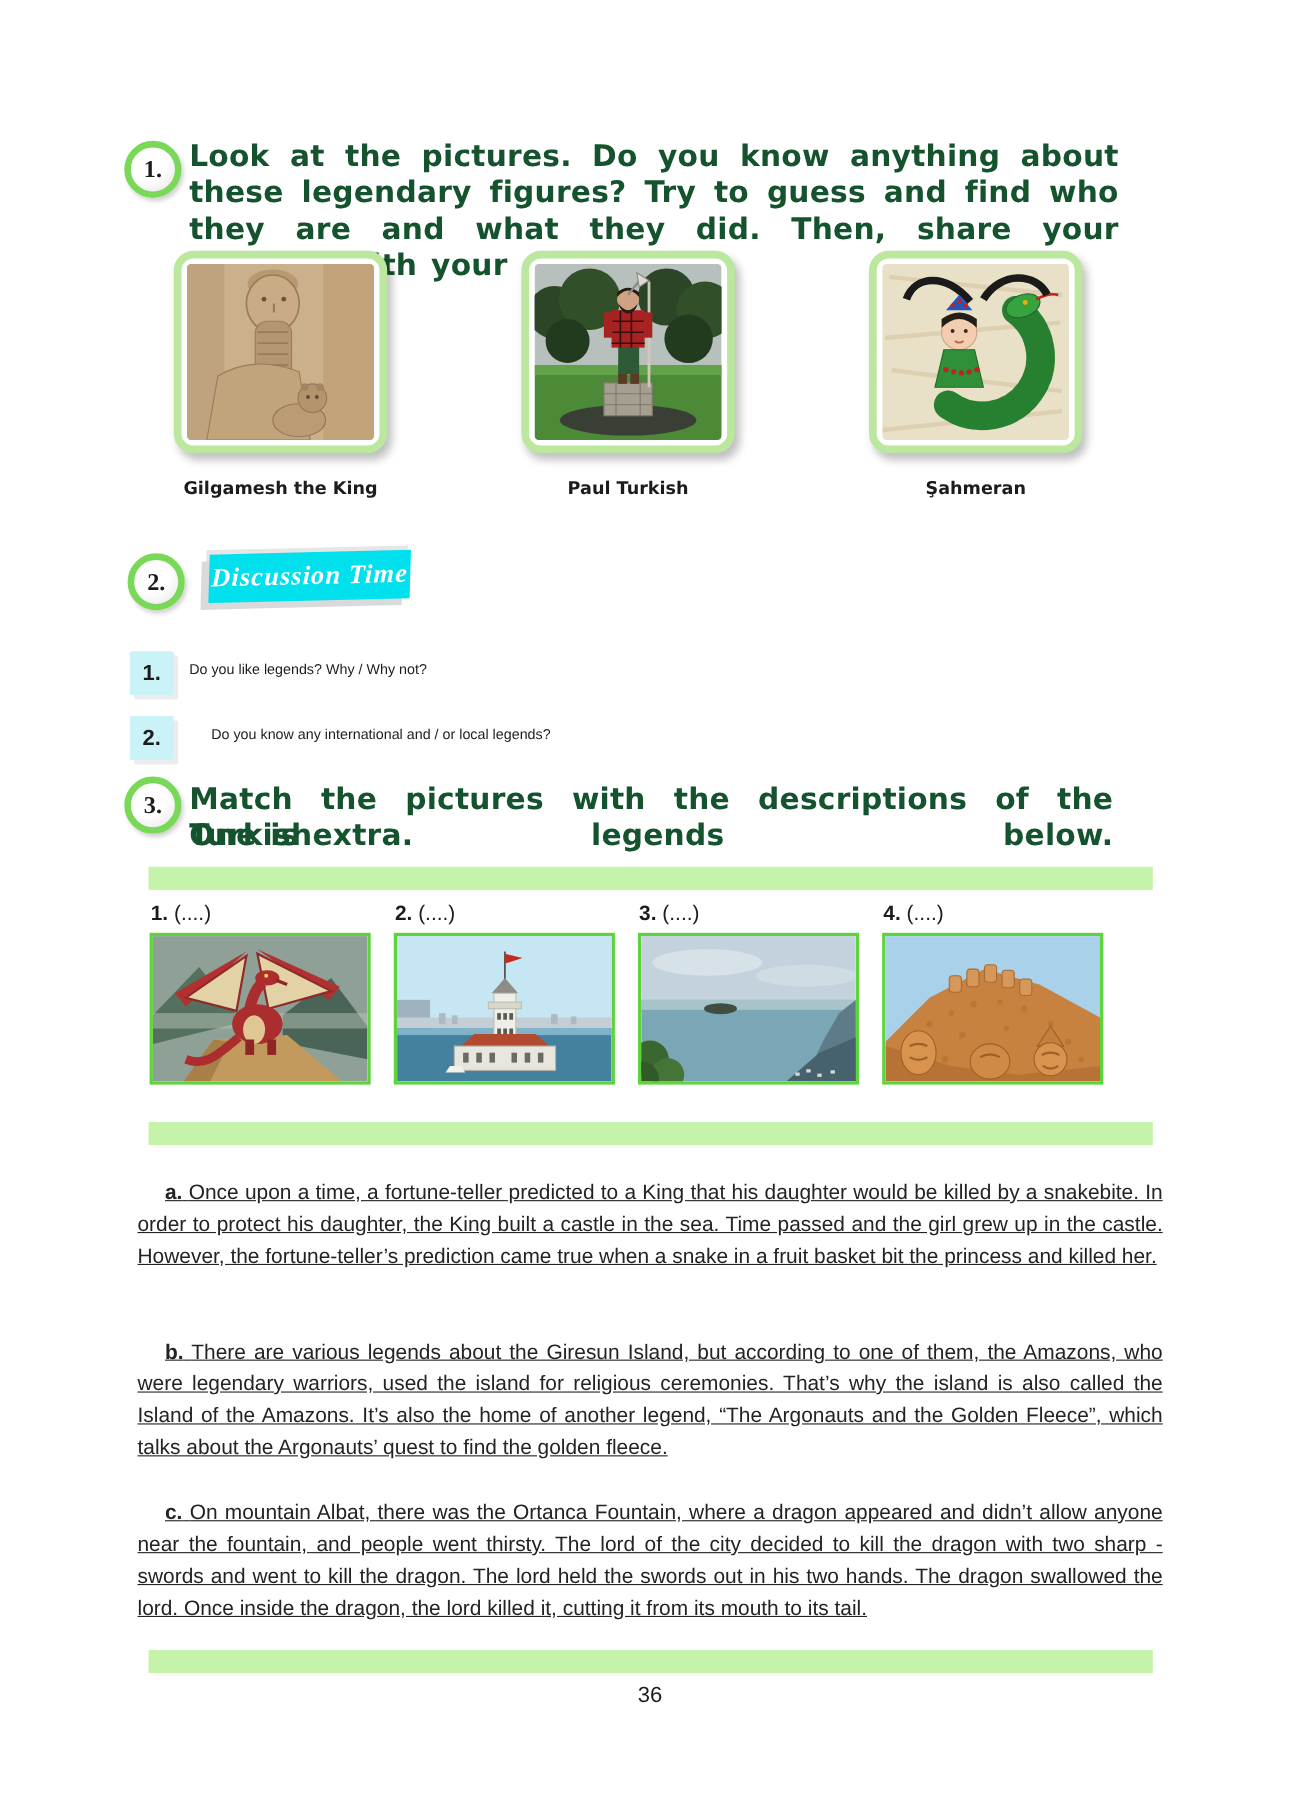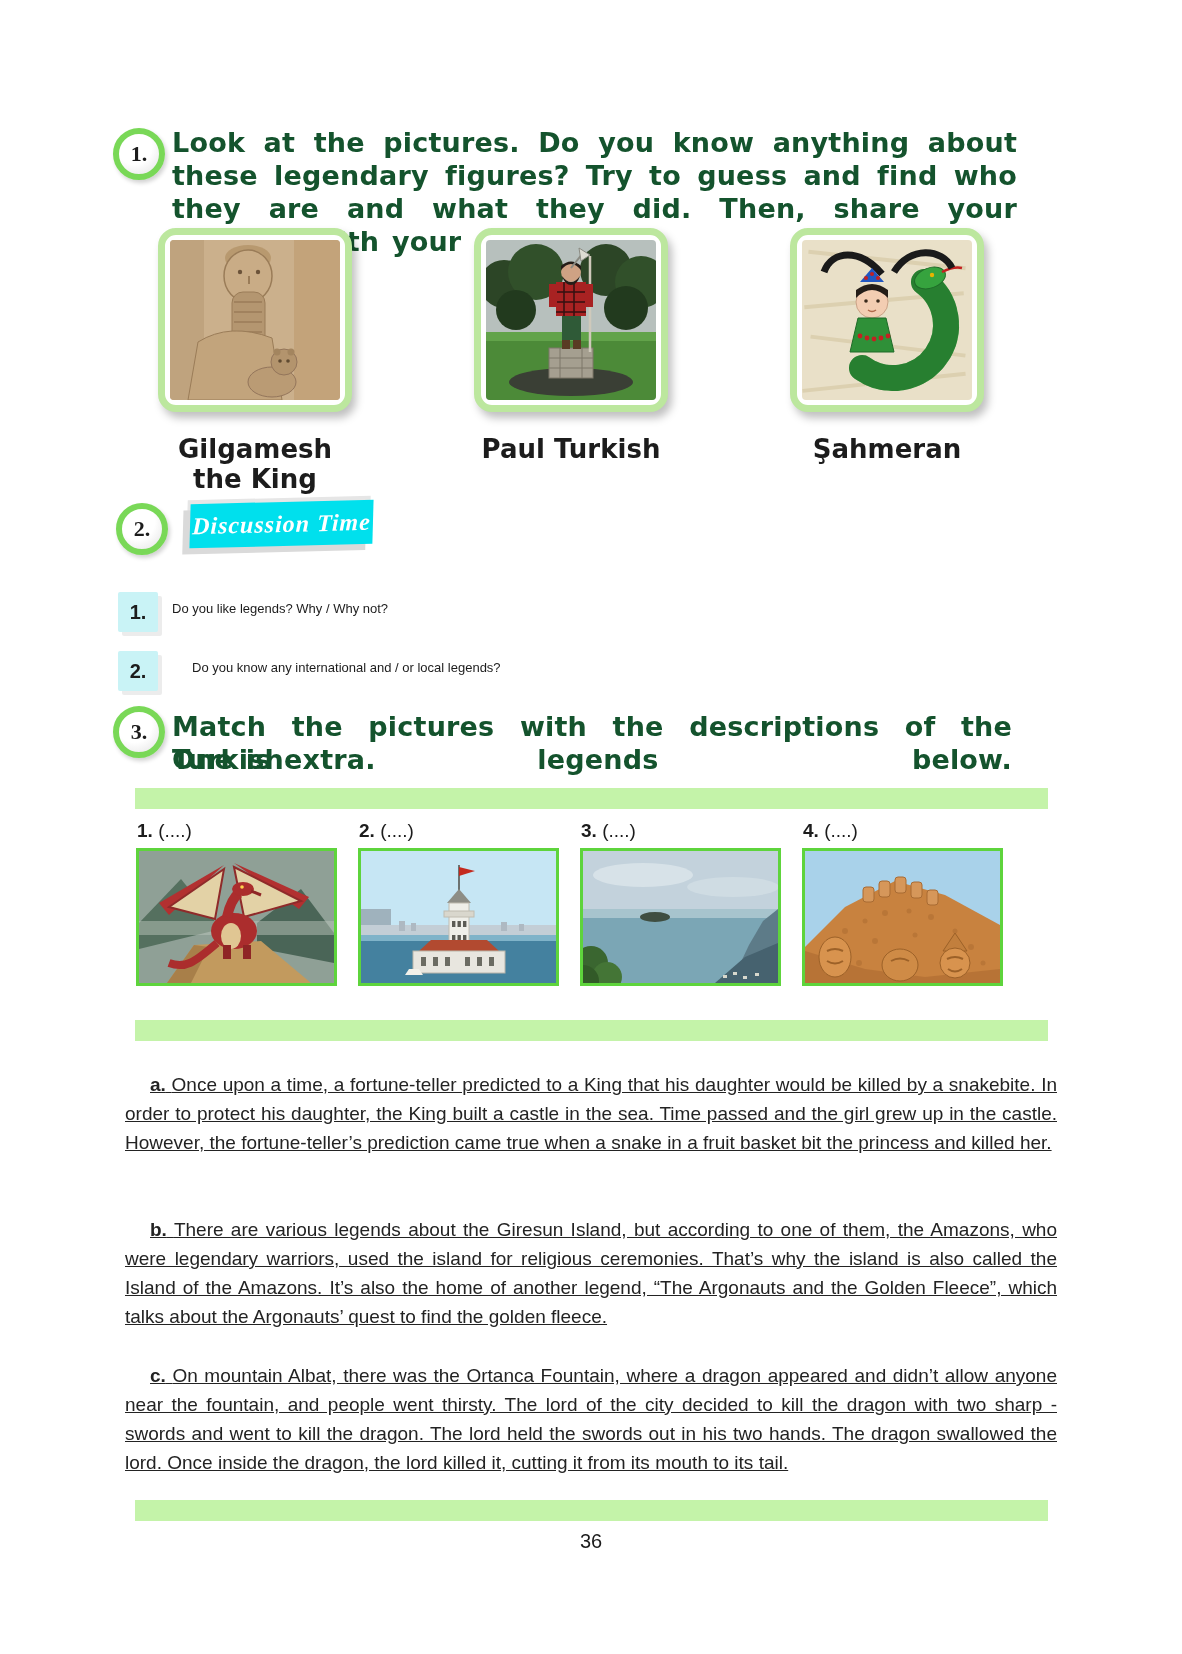--- a/index.html
+++ b/index.html
@@ -31,21 +31,21 @@
 
   
   .figure-card {
     position:absolute; top:228px; width:170px; height:160px;
     background:#ffffff; border:7px solid #bce79e; border-radius:18px; padding:5px;
     box-shadow:4px 6px 8px rgba(0,0,0,.25);
   }
   .figure-card svg { display:block; width:170px; height:160px; border-radius:4px; }
   .figure-caption {
     position:absolute; top:434px; width:194px; text-align:center;
-    font-family:"DejaVu Sans", sans-serif; font-weight:bold; font-size:26px;
+    font-family:"DejaVu Sans", sans-serif; font-weight:bold; font-size:16px;
   }
 
   
   .banner {
     position:absolute; left:190px; top:502px; width:183px; height:44px;
     background:#00e0ed;
     transform:rotate(-1.4deg) skewX(-3deg);
     box-shadow:-7px 6px 0 #dadada, -3px -4px 0 #e6e6e6;
     display:flex; align-items:center; justify-content:center;
     font-family:"Liberation Serif", serif; font-style:italic; font-weight:bold;

